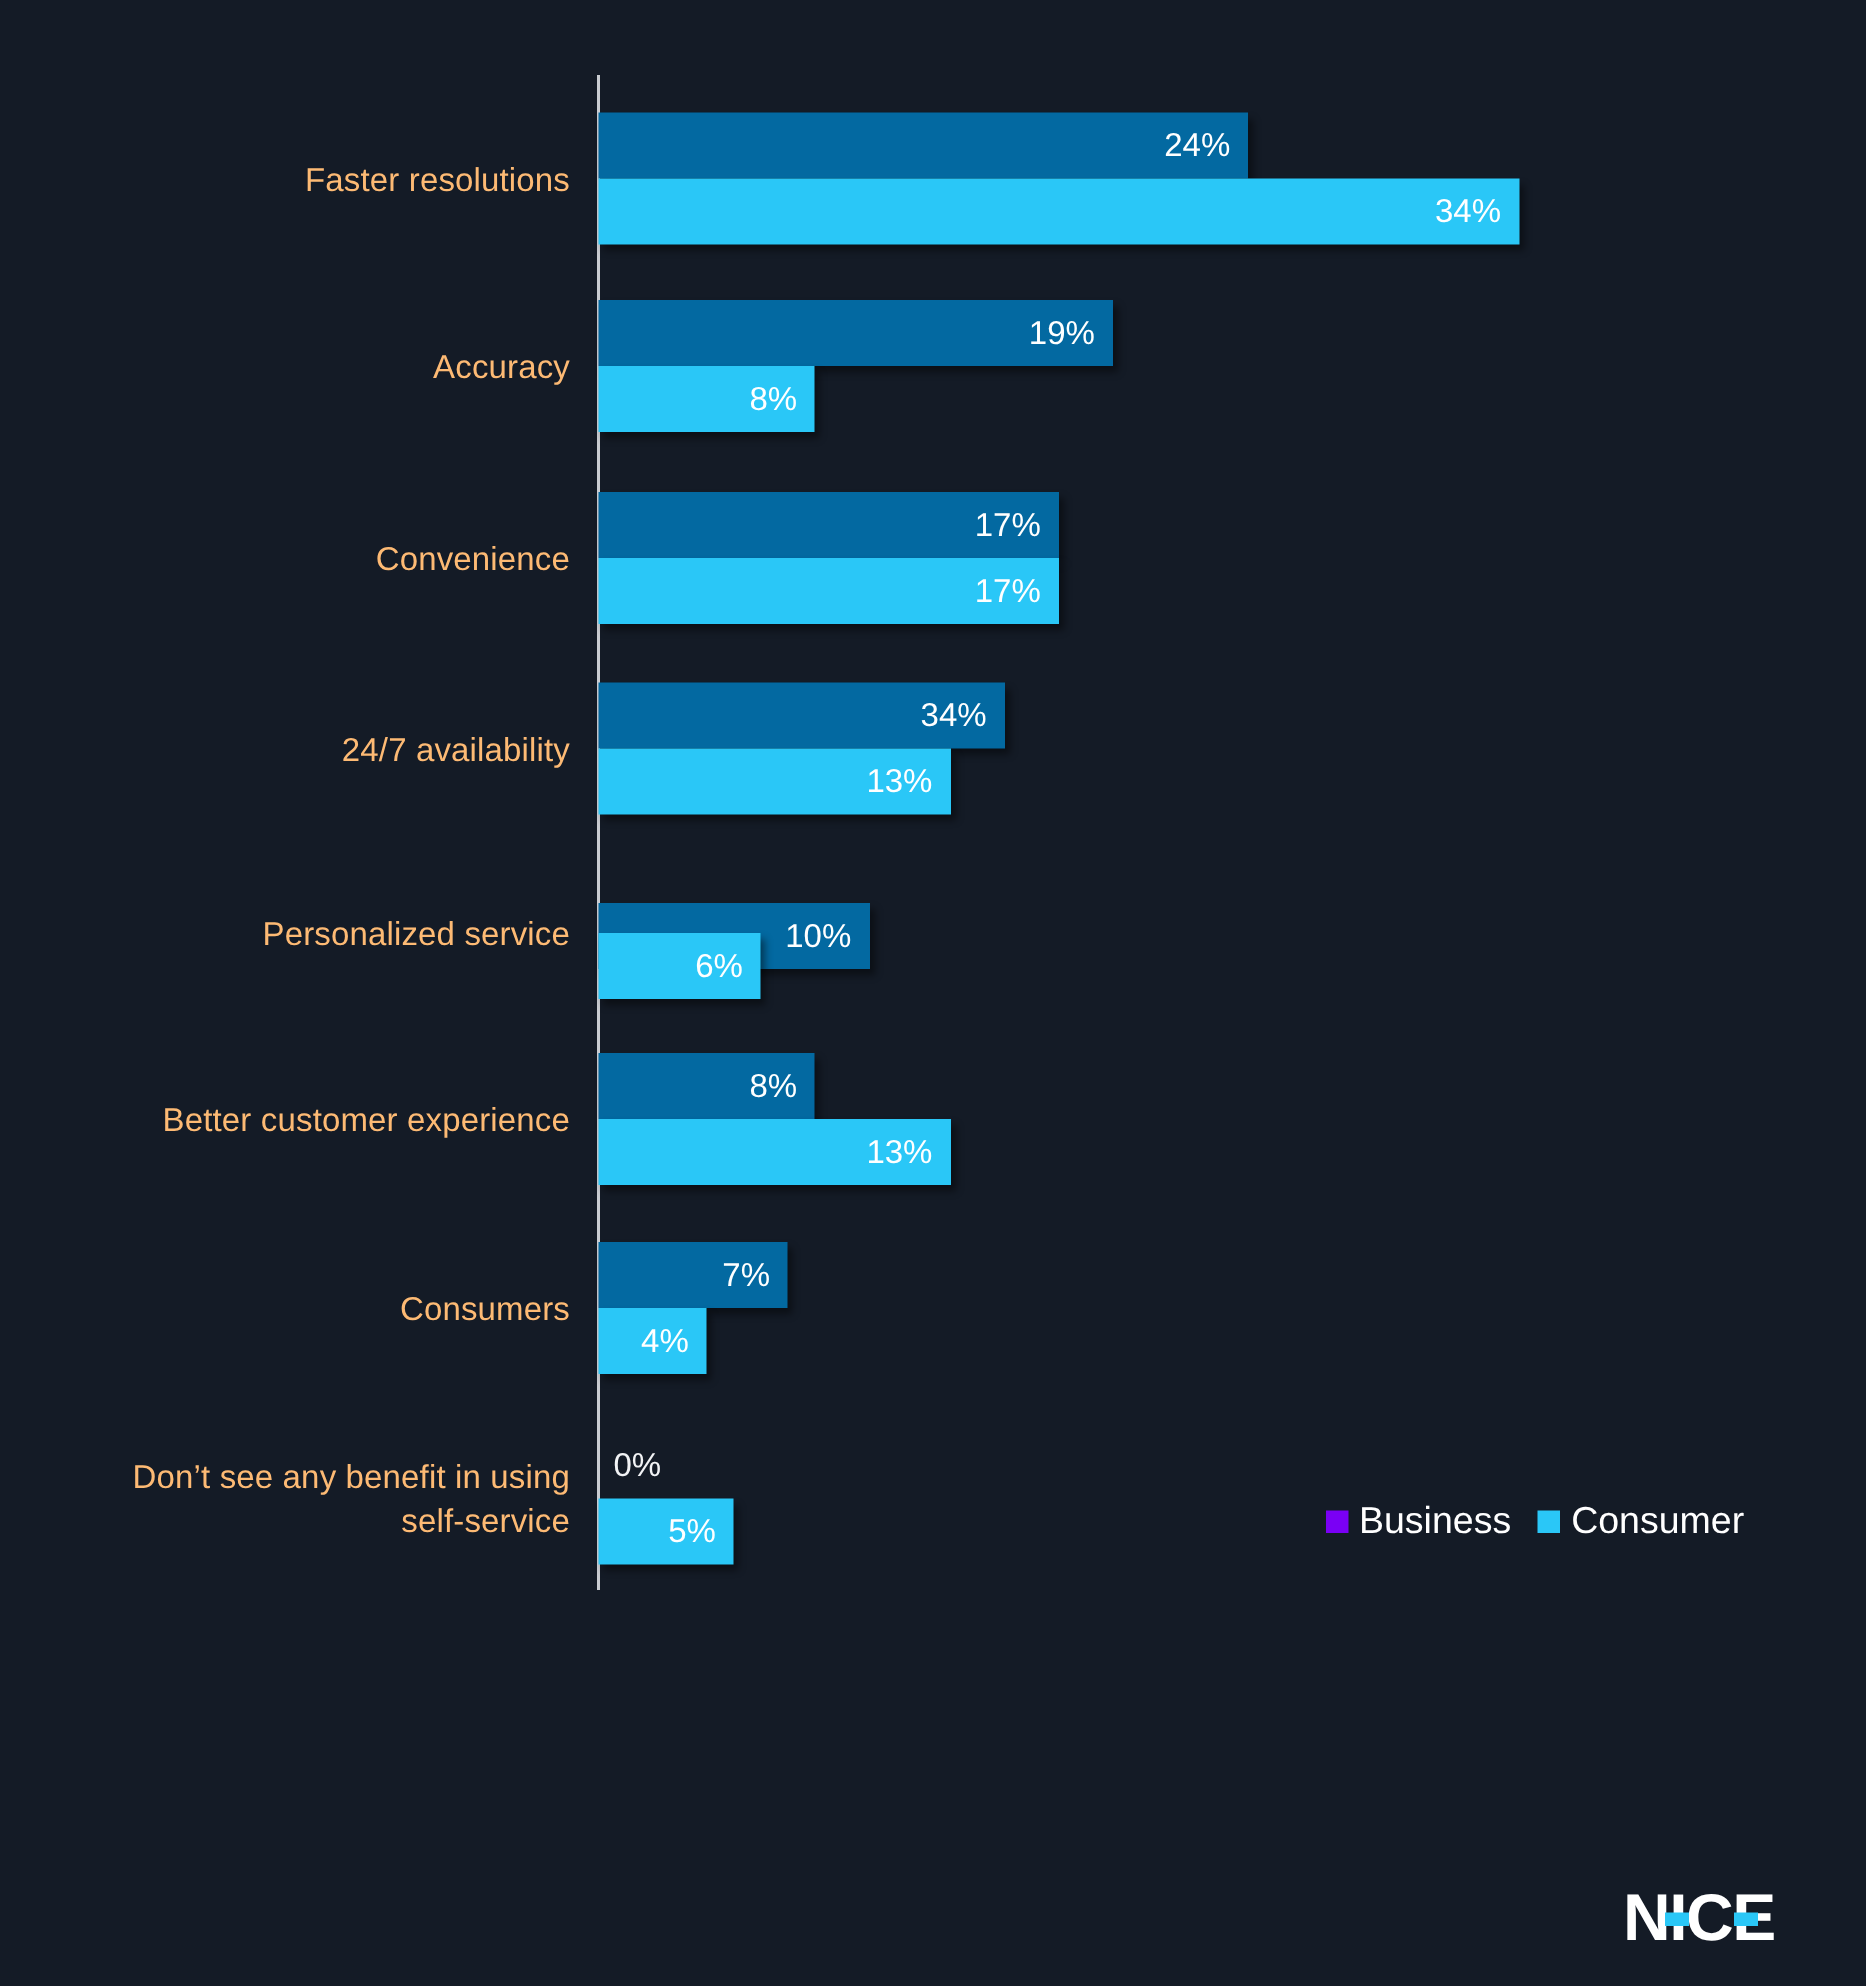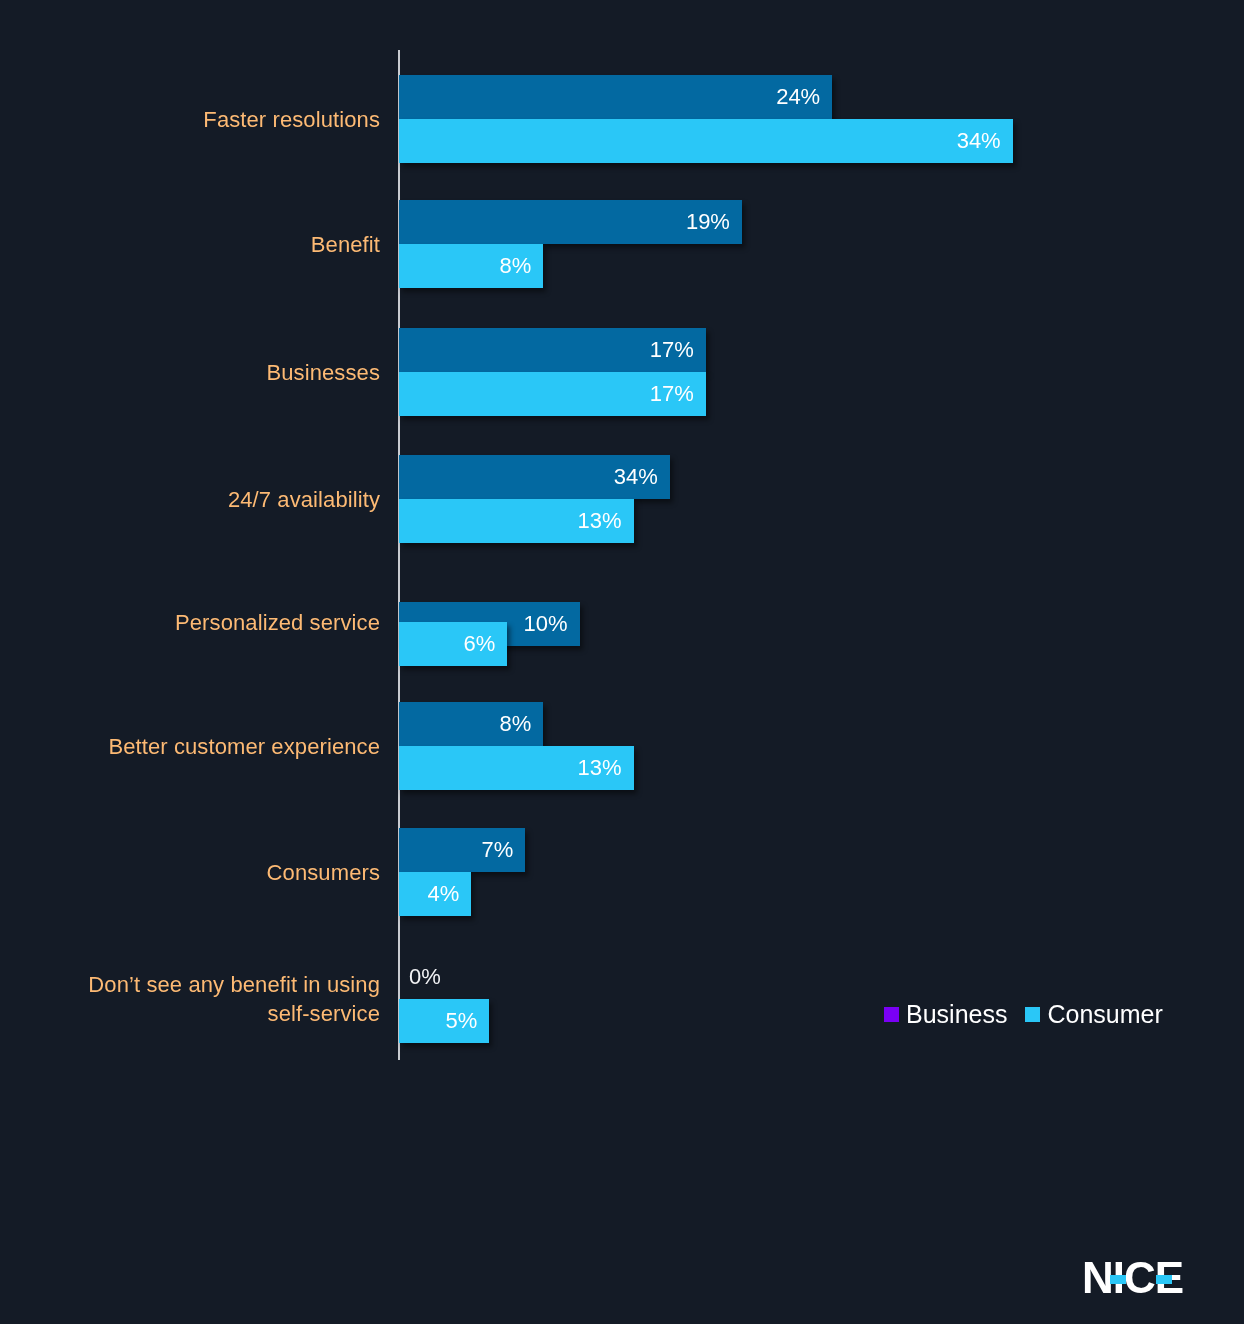--- a/index.html
+++ b/index.html
@@ -161,36 +161,36 @@
               </div>
             </div>
             <div class="bar-row">
               <div class="bar consumer" style="width: 613.7px;">
                 <span class="bar-value">34%</span>
               </div>
             </div>
           </div>
         </div>
         <div class="cat-group" style="top: 200px;">
-          <div class="cat-label" style="top: 30px;">Benefit</div>
+          <div class="cat-label" style="top: 30px;">Accuracy</div>
           <div class="bars">
             <div class="bar-row">
               <div class="bar business" style="width: 342.95px; justify-content: flex-end;">
                 <span class="bar-value">19%</span>
               </div>
             </div>
             <div class="bar-row">
               <div class="bar consumer" style="width: 144.4px;">
                 <span class="bar-value">8%</span>
               </div>
             </div>
           </div>
         </div>
         <div class="cat-group" style="top: 328px;">
-          <div class="cat-label" style="top: 30px;">Businesses</div>
+          <div class="cat-label" style="top: 30px;">Convenience</div>
           <div class="bars">
             <div class="bar-row">
               <div class="bar business" style="width: 306.85px;">
                 <span class="bar-value">17%</span>
               </div>
             </div>
             <div class="bar-row">
               <div class="bar consumer" style="width: 306.85px;">
                 <span class="bar-value">17%</span>
               </div>

